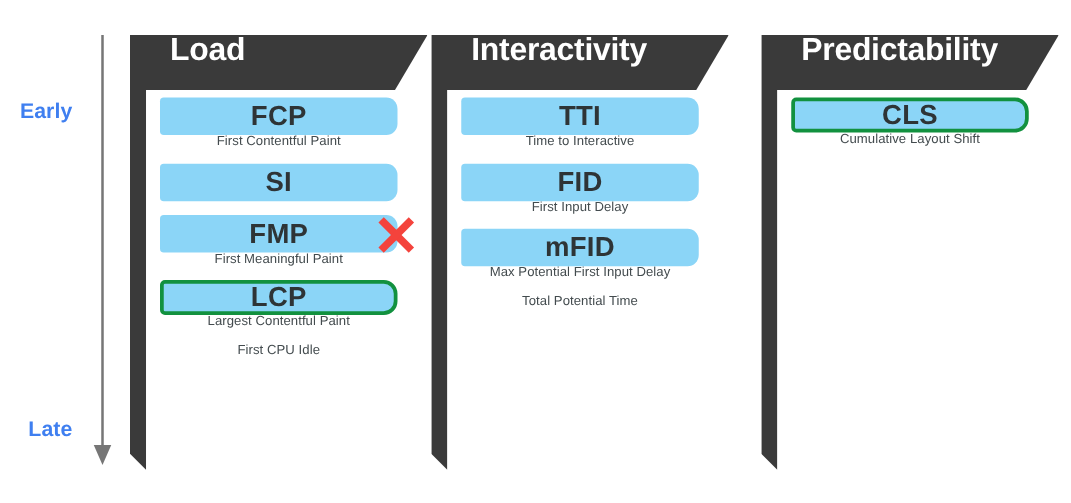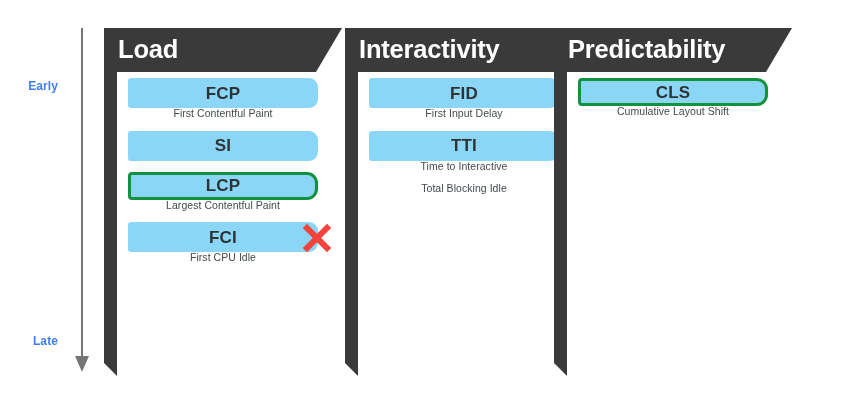--- a/index.html
+++ b/index.html
@@ -40,46 +40,46 @@
     height: 0;
     border-left: 7px solid transparent;
     border-right: 7px solid transparent;
     border-top: 16px solid #767676;
   }
   .axis-label {
     position: absolute;
     right: 100%;
     margin-right: 12px;
     color: #3f7ff0;
-    font-size: 12px;
+    font-size: 17px;
     font-weight: bold;
     white-space: nowrap;
     letter-spacing: 0.1px;
   }
   .axis-label.early { top: 51px; }
   .axis-label.late  { top: 306px; margin-left: 38px; }
 
   
   .column {
     position: absolute;
     top: 28px;
   }
   .col-load  { left: 104px; width: 238px; }
   .col-inter { left: 345px; width: 238px; }
-  .col-pred  { left: 554px; width: 238px; }
+  .col-pred  { left: 609px; width: 238px; }
 
   
   .col-header {
     position: relative;
     height: 44px;
     background: #3a3a3a;
     -webkit-clip-path: polygon(0 0, 100% 0, calc(100% - 26px) 100%, 0 100%);
     clip-path: polygon(0 0, 100% 0, calc(100% - 26px) 100%, 0 100%);
     display: flex;
-    align-items: center;
+    padding-left: 18px;
   }
   .col-title {
     color: #ffffff;
     font-size: 25.5px;
     font-weight: bold;
     padding-left: 14px;
     letter-spacing: -0.2px;
     line-height: 1;
   }
 
@@ -117,21 +117,21 @@
     box-sizing: border-box;
   }
   .metric-box.highlight {
     background: #8BD5F7;
     border: 3px solid #12913F;
     border-radius: 4px 11px 11px 4px;
     height: 28px;
   }
   .metric-abbr {
     color: #2e3436;
-    font-size: 17px;
+    font-size: 22px;
     font-weight: bold;
     letter-spacing: 0.2px;
     line-height: 1;
   }
   .metric-caption {
     text-align: center;
     color: #434b4e;
     font-size: 10.5px;
     margin-top: 0;
     line-height: 1.1;
@@ -168,57 +168,66 @@
             <span class="metric-abbr">FCP</span>
           </div>
           <div class="metric-caption">First Contentful Paint</div>
         </div>
         <div class="metric">
           <div class="metric-box">
             <span class="metric-abbr">SI</span>
           </div>
         </div>
         <div class="metric">
-          <div class="metric-box highlight">
-            <span class="metric-abbr">LCP</span>
-          </div>
-          <div class="metric-caption">Largest Contentful Paint</div>
-        </div>
-        <div class="metric">
-          <div class="metric-box">
-            <span class="metric-abbr">FCI</span>
+          <div class="metric-box">
+            <span class="metric-abbr">FMP</span>
             <svg class="metric-x" viewBox="0 0 34 34">
               <line x1="7" y1="7" x2="27" y2="27" stroke="#F4433C" stroke-width="6" stroke-linecap="square"></line>
               <line x1="27" y1="7" x2="7" y2="27" stroke="#F4433C" stroke-width="6" stroke-linecap="square"></line>
             </svg>
           </div>
+          <div class="metric-caption">First Meaningful Paint</div>
+        </div>
+        <div class="metric">
+          <div class="metric-box highlight">
+            <span class="metric-abbr">LCP</span>
+          </div>
+          <div class="metric-caption">Largest Contentful Paint</div>
+        </div>
+        <div class="metric">
           <div class="metric-caption">First CPU Idle</div>
         </div>
       </div>
     </div>
     <div class="column col-inter">
       <div class="col-header">
         <div class="col-title">Interactivity</div>
       </div>
       <div class="col-spine"></div>
       <div class="col-body">
         <div class="metric">
           <div class="metric-box">
+            <span class="metric-abbr">TTI</span>
+          </div>
+          <div class="metric-caption">Time to Interactive</div>
+        </div>
+        <div class="metric">
+          <div class="metric-box">
             <span class="metric-abbr">FID</span>
           </div>
           <div class="metric-caption">First Input Delay</div>
         </div>
         <div class="metric">
           <div class="metric-box">
-            <span class="metric-abbr">TTI</span>
-          </div>
-          <div class="metric-caption">Time to Interactive</div>
-        </div>
-        <div class="metric">
-          <div class="metric-caption">Total Blocking Idle</div>
+            <span class="metric-abbr">mFID</span>
+          </div>
+          <div class="metric-caption">Max Potential First Input Delay</div>
+        </div>
+        <div class="metric">
+          <div class="metric-caption">Total Potential Time</div>
         </div>
       </div>
     </div>
     <div class="column col-pred">
       <div class="col-header">
         <div class="col-title">Predictability</div>
       </div>
       <div class="col-spine"></div>
       <div class="col-body">
         <div class="metric">

